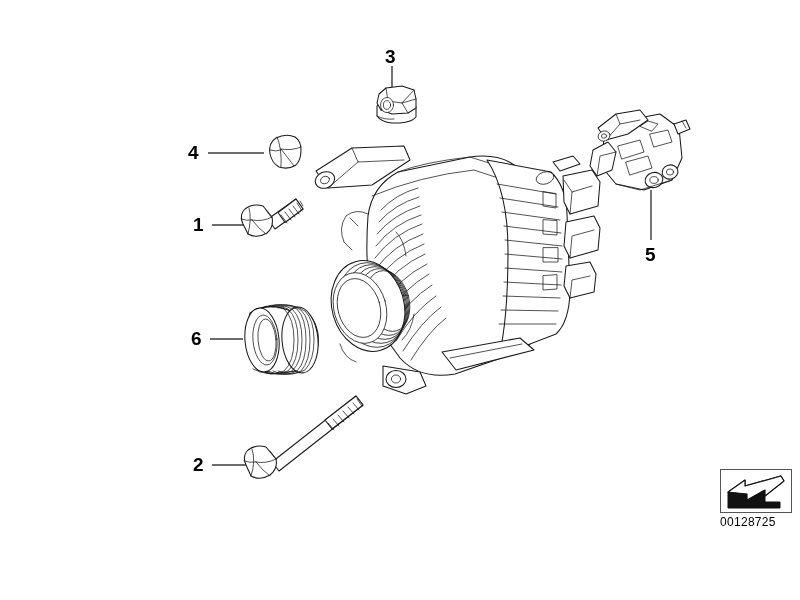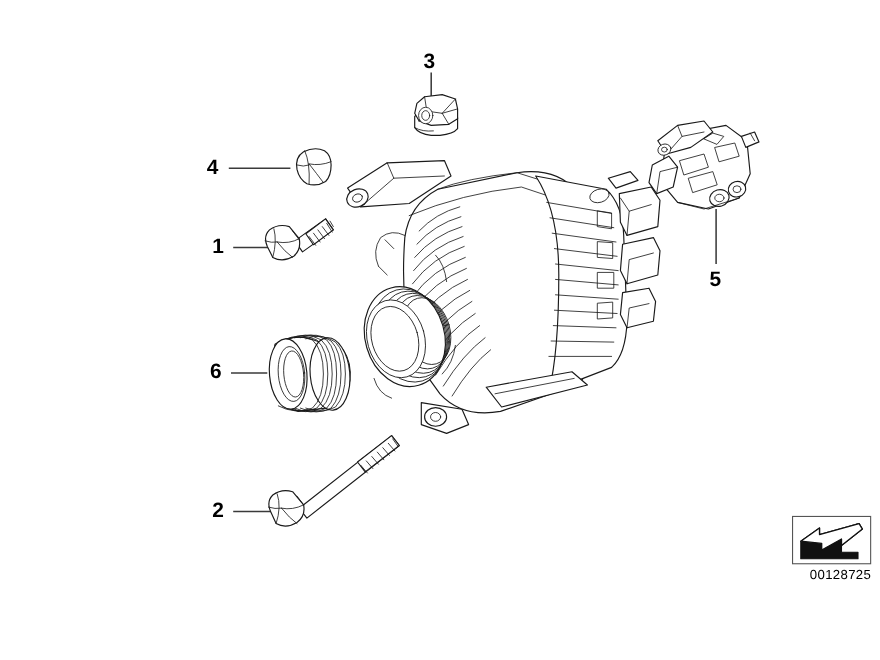--- a/index.html
+++ b/index.html
@@ -63,21 +63,21 @@
     left: 2px;
     top: 2px;
     width: 66px;
     height: 38px;
   }
   #diagram-id-text {
     position: absolute;
     left: 720px;
     top: 515px;
     width: 72px;
-    text-align: right;
+    text-align: left;
     font-family: "Liberation Sans", sans-serif;
     font-size: 12px;
     font-weight: normal;
     color: #000000;
     letter-spacing: 0.3px;
   }
 </style>
 </head>
 <body>
 

